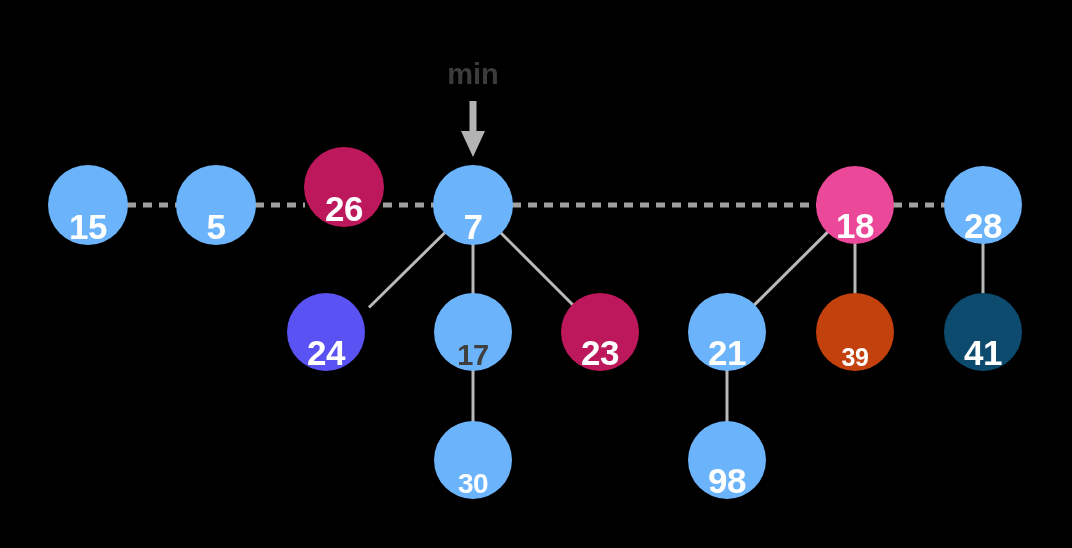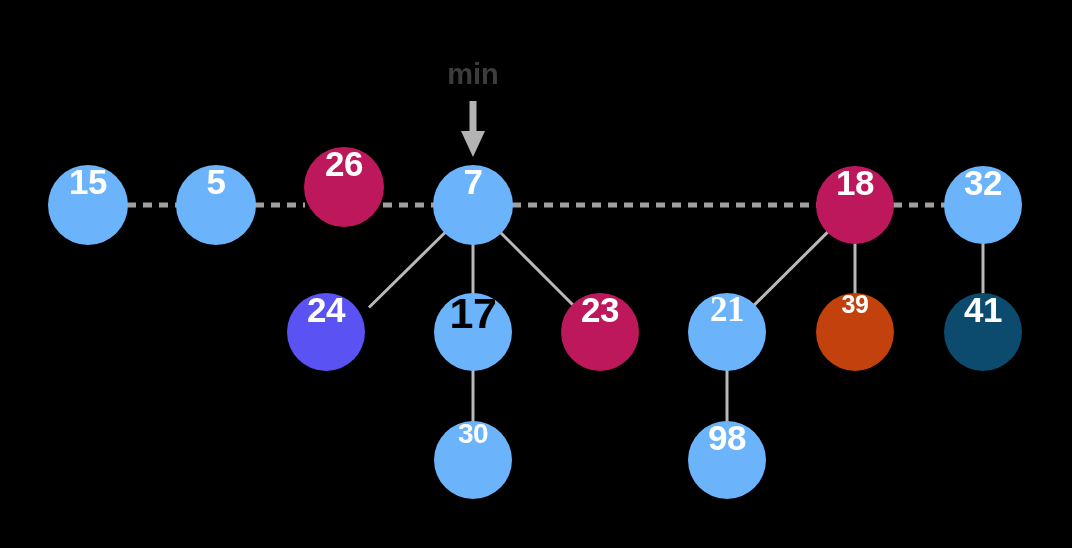--- a/index.html
+++ b/index.html
@@ -21,21 +21,21 @@
     position: absolute;
     left: 0;
     top: 0;
     width: 1072px;
     height: 548px;
   }
   .node {
     position: absolute;
     border-radius: 50%;
     display: flex;
-    align-items: flex-start;
+    align-items: flex-end;
     justify-content: center;
     box-sizing: border-box;
     color: #ffffff;
     font-weight: bold;
     letter-spacing: -0.5px;
     user-select: none;
   }
   .node-label {
     display: block;
     line-height: 1;
@@ -85,36 +85,36 @@
       </div>
       <div class="node" style="left: 176px; top: 165px; width: 80px; height: 80px; background: rgb(107, 180, 251); color: rgb(255, 255, 255); font-size: 35px;">
         <span class="node-label">5</span>
       </div>
       <div class="node" style="left: 304px; top: 147px; width: 80px; height: 80px; background: #be185d; color: rgb(255, 255, 255); font-size: 35px;">
         <span class="node-label">26</span>
       </div>
       <div class="node" style="left: 433px; top: 165px; width: 80px; height: 80px; background: rgb(107, 180, 251); color: rgb(255, 255, 255); font-size: 35px;">
         <span class="node-label">7</span>
       </div>
-      <div class="node" style="left: 816px; top: 166px; width: 78px; height: 78px; background: #be185d; color: rgb(255, 255, 255); font-size: 35px;">
+      <div class="node" style="left: 816px; top: 166px; width: 78px; height: 78px; background: #ec4899; color: rgb(255, 255, 255); font-size: 35px;">
         <span class="node-label">18</span>
       </div>
       <div class="node" style="left: 944px; top: 166px; width: 78px; height: 78px; background: rgb(107, 180, 251); color: rgb(255, 255, 255); font-size: 35px;">
-        <span class="node-label">32</span>
+        <span class="node-label">28</span>
       </div>
       <div class="node" style="left: 287px; top: 293px; width: 78px; height: 78px; background: rgb(90, 82, 242); color: rgb(255, 255, 255); font-size: 35px;">
         <span class="node-label">24</span>
       </div>
-      <div class="node" style="left: 434px; top: 293px; width: 78px; height: 78px; background: rgb(107, 180, 251); color: #000000; font-size: 43px;">
+      <div class="node" style="left: 434px; top: 293px; width: 78px; height: 78px; background: rgb(107, 180, 251); color: #404040; font-size: 29px;">
         <span class="node-label">17</span>
       </div>
       <div class="node" style="left: 561px; top: 293px; width: 78px; height: 78px; background: #be185d; color: rgb(255, 255, 255); font-size: 35px;">
         <span class="node-label">23</span>
       </div>
-      <div class="node" style="left: 688px; top: 293px; width: 78px; height: 78px; background: rgb(107, 180, 251); color: rgb(255, 255, 255); font-size: 35px; font-family: Liberation Serif, serif;">
+      <div class="node" style="left: 688px; top: 293px; width: 78px; height: 78px; background: rgb(107, 180, 251); color: rgb(255, 255, 255); font-size: 35px;">
         <span class="node-label">21</span>
       </div>
       <div class="node" style="left: 816px; top: 293px; width: 78px; height: 78px; background: #c2410c; color: rgb(255, 255, 255); font-size: 25px;">
         <span class="node-label">39</span>
       </div>
       <div class="node" style="left: 944px; top: 293px; width: 78px; height: 78px; background: #0c4a6e; color: rgb(255, 255, 255); font-size: 35px;">
         <span class="node-label">41</span>
       </div>
       <div class="node" style="left: 434px; top: 421px; width: 78px; height: 78px; background: rgb(107, 180, 251); color: rgb(255, 255, 255); font-size: 28px;">
         <span class="node-label">30</span>

